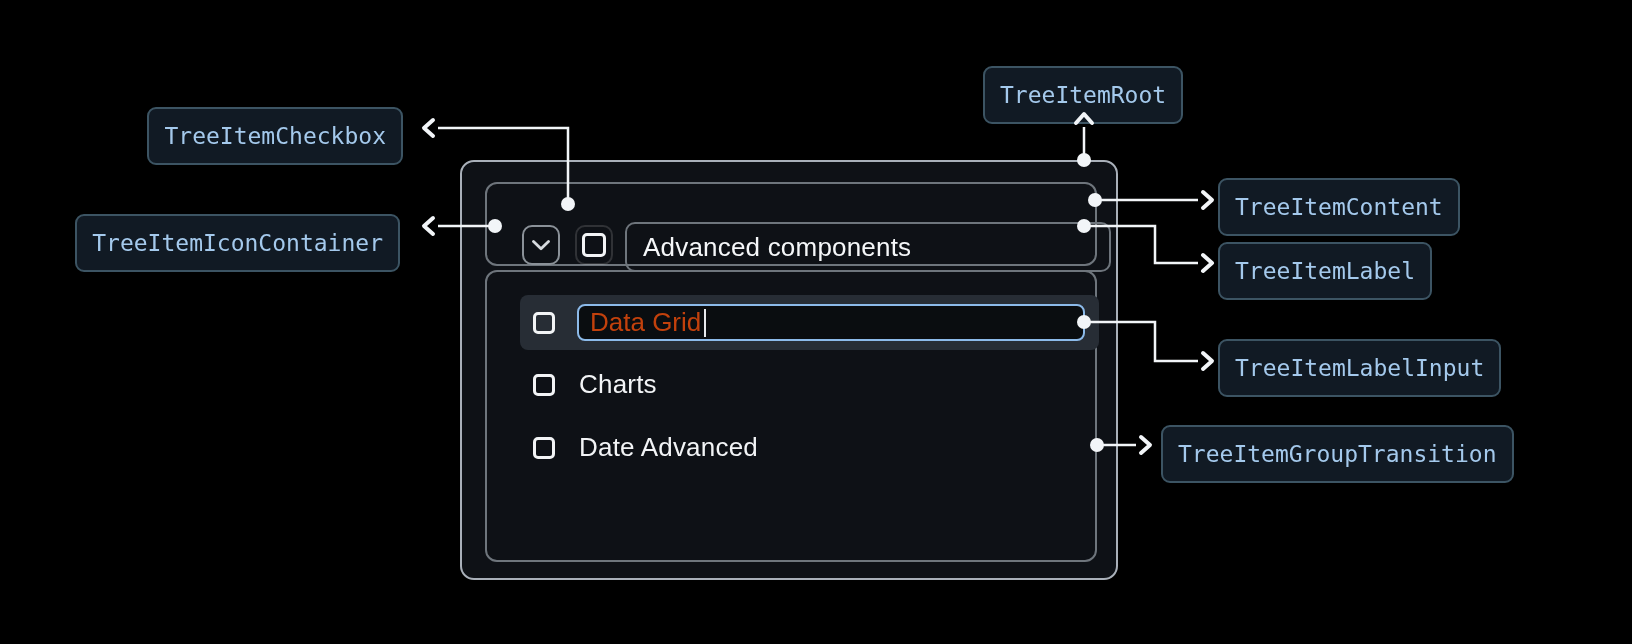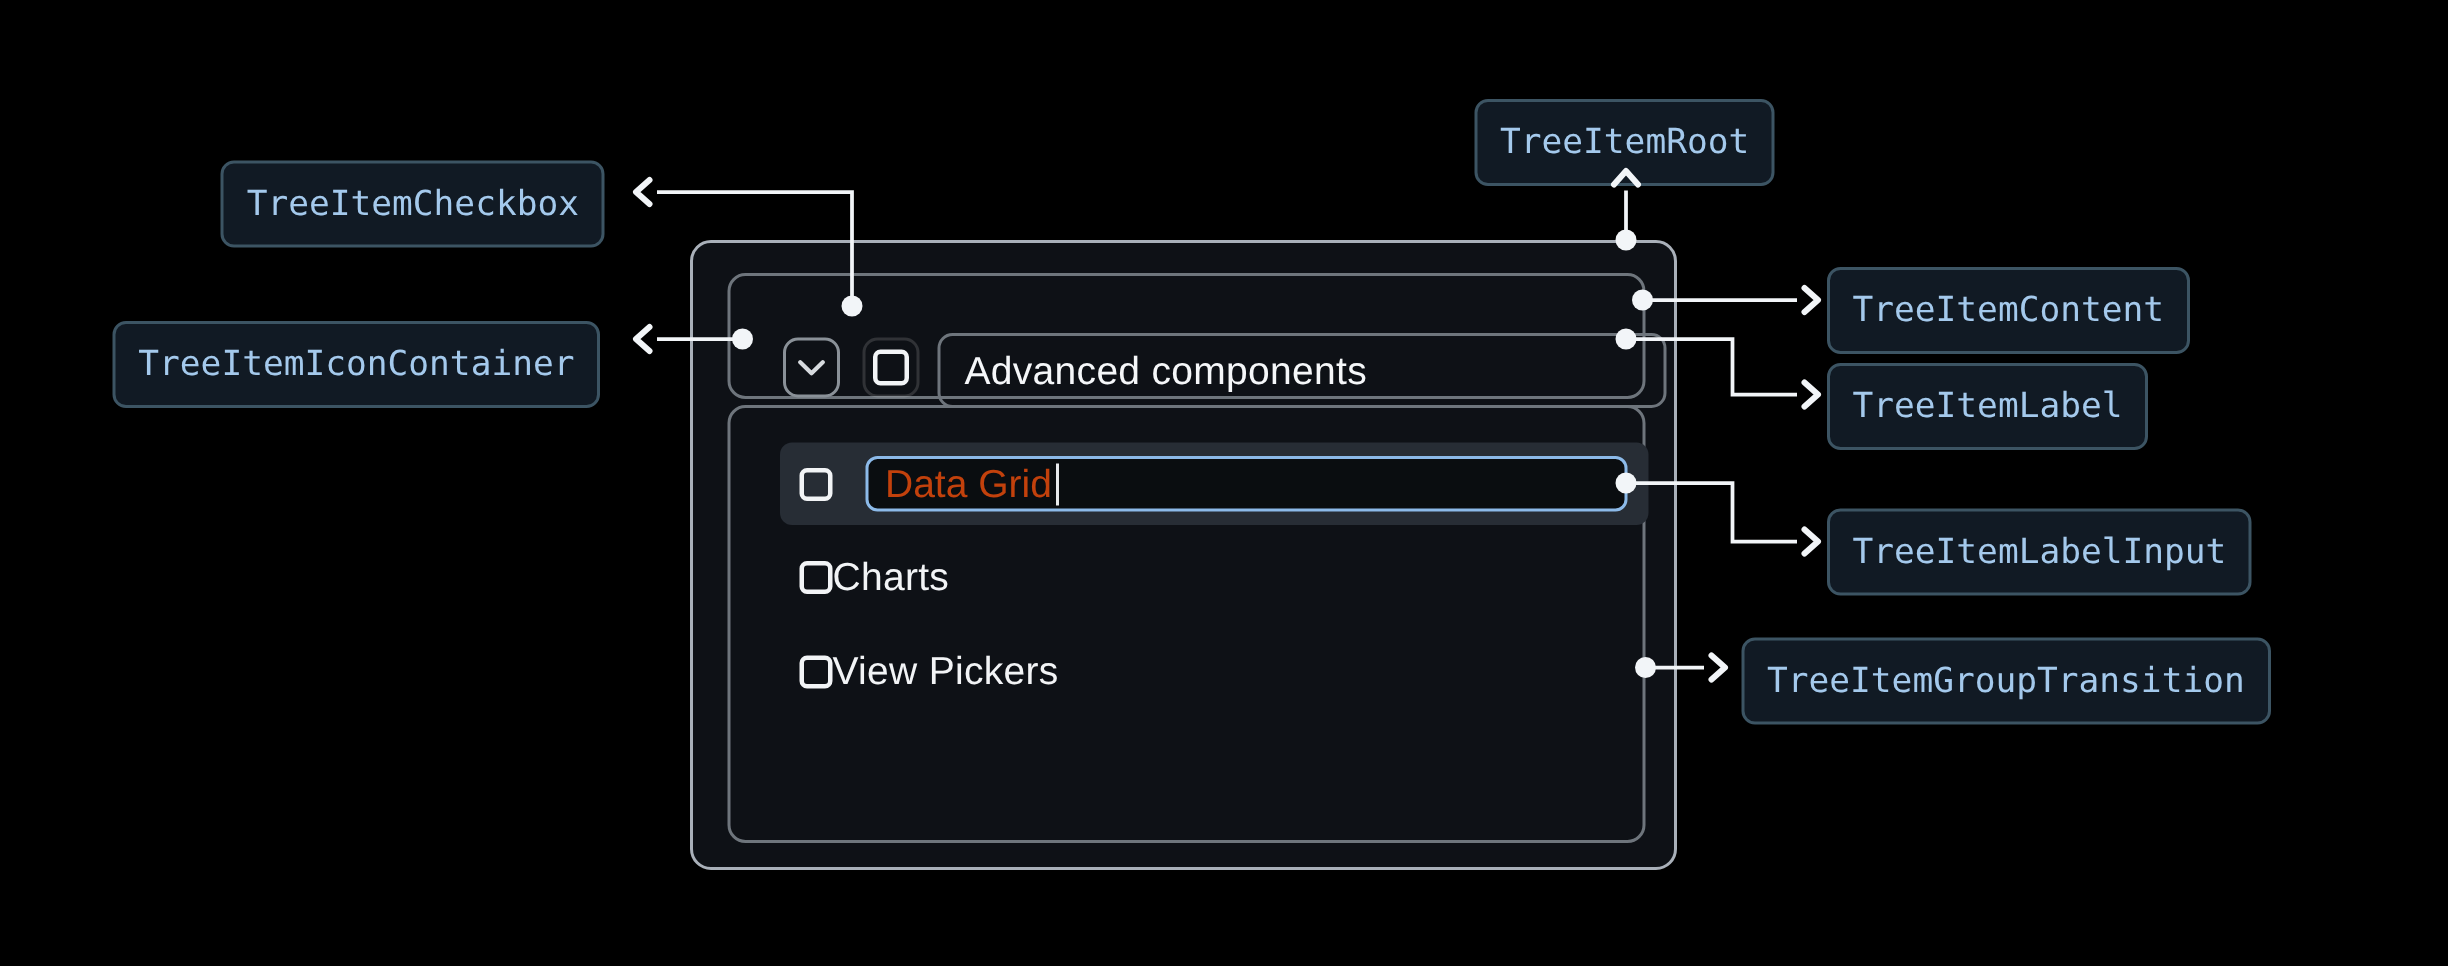--- a/index.html
+++ b/index.html
@@ -20,21 +20,21 @@
     display:flex;align-items:center;justify-content:center;cursor:pointer;}
   .chk-square{width:24px;height:24px;border:3px solid #f2f4f6;border-radius:5px;box-sizing:border-box;}
   .label-box{position:absolute;left:138px;top:38px;width:486px;height:50px;
     border:2px solid #6e757c;border-radius:10px;box-sizing:border-box;
     display:flex;align-items:center;padding-left:16px;
     color:#f5f7f9;font-size:26px;letter-spacing:.2px;}
   .group-box{position:absolute;left:23px;top:108px;width:612px;height:292px;
     border:2px solid #6e757c;border-radius:12px;box-sizing:border-box;}
   .row{position:absolute;left:33px;width:579px;height:55px;display:flex;align-items:center;cursor:pointer;}
   .row .chk-square{width:22px;height:22px;border-width:3px;flex:none;margin-left:13px;}
-  .row-label{color:#f2f4f6;font-size:26px;letter-spacing:.2px;}
+  .row-label{margin-left:24px;color:#f2f4f6;font-size:26px;letter-spacing:.2px;}
   .row.selected{background:#272d35;border-radius:8px;}
   .edit-input{margin-left:22px;width:508px;height:37px;box-sizing:border-box;
     background:#0a0d10;border:2px solid #8cbae9;border-radius:8px;
     display:flex;align-items:center;padding-left:11px;color:#c2410c;font-size:26px;}
   .caret{display:inline-block;width:2px;height:28px;background:#e8eaed;margin-left:3px;}
 
   
   .badge{position:absolute;display:flex;align-items:center;justify-content:center;
     height:58px;padding:0 15px;box-sizing:border-box;
     background:#111a24;border:2px solid #3c5463;border-radius:9px;
@@ -77,21 +77,21 @@
         </div>
       </div>
 
       <div class="row" style="top:85px;">
         <span class="chk-square"></span>
         <span class="row-label">Charts</span>
       </div>
 
       <div class="row" style="top:148px;">
         <span class="chk-square"></span>
-        <span class="row-label">View Pickers</span>
+        <span class="row-label">Date Advanced</span>
       </div>
 
 
     </div>
   </div>
 
   <div class="badge" style="right:1229px;top:107px;">
       <span>TreeItemCheckbox</span>
     </div>
   <div class="badge" style="right:1232px;top:214px;">

